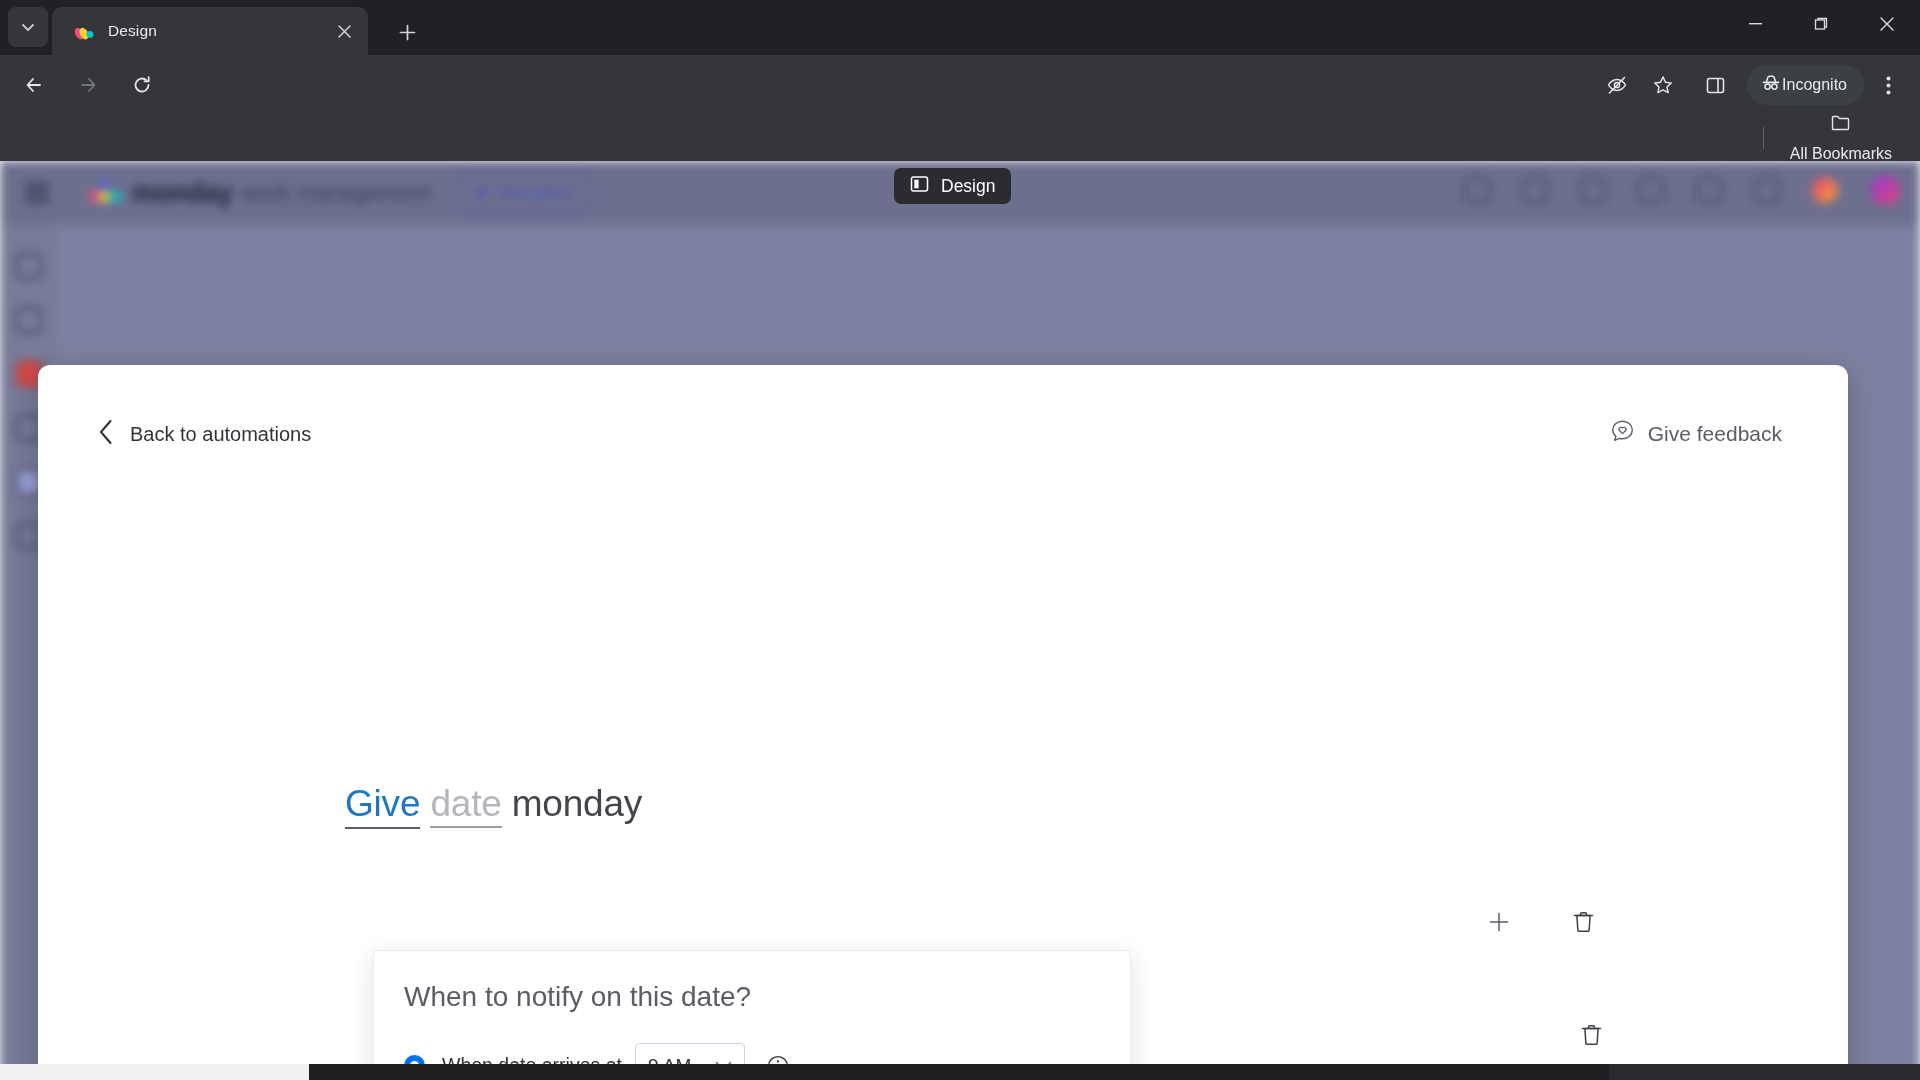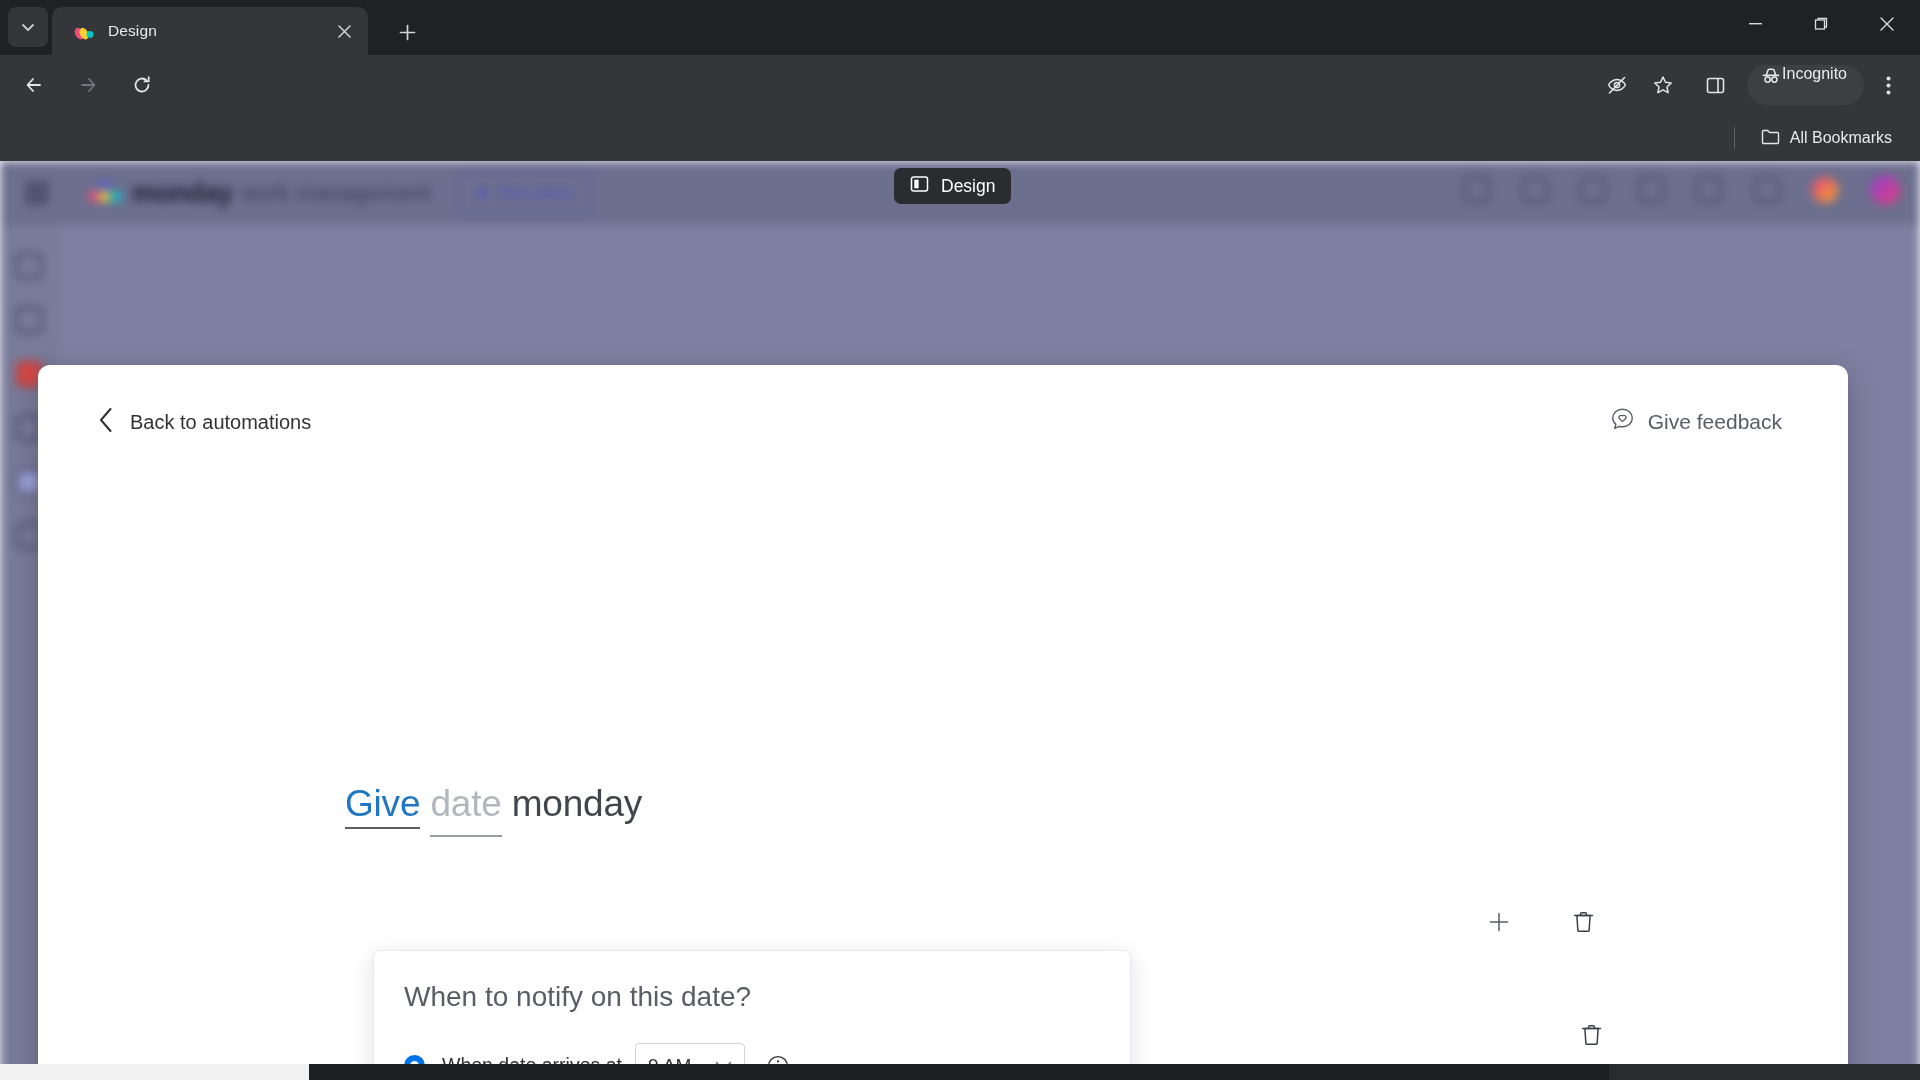--- a/index.html
+++ b/index.html
@@ -52,32 +52,32 @@
   .nav-btn { width: 40px; height: 40px; margin-left: 14px; display: flex; align-items: center; justify-content: center; border-radius: 50%; }
   .omnibox {
     position: absolute; left: 170px; top: 10px; width: 1420px; height: 40px;
     background: #202124; border-radius: 20px; display: flex; align-items: center;
     padding: 0 16px;
   }
   .omnibox-url { color: #e3e4e6; font-size: 17px; margin-left: 18px; letter-spacing: .1px; }
   .tb-right { position: absolute; right: 10px; top: 8px; display: flex; align-items: center; gap: 2px; }
   .tb-icon { width: 44px; height: 44px; display: flex; align-items: center; justify-content: center; border-radius: 50%; }
   .incognito-pill {
-    height: 40px; display: flex; 
+    height: 40px; display: flex; align-items: center; 
     background: #3c4043; border-radius: 20px; padding: 0 17px 0 13px; margin-left: 8px;
   }
   .incognito-pill span { color: #e8eaed; font-size: 16px; }
   .sidepanel-btn { width: 44px; height: 44px; display: flex; align-items: center; justify-content: center; margin-left: 6px;}
 
   .bookmarkbar {
     position: absolute; top: 115px; left: 0; width: 1920px; height: 46px;
     background: #35363a; display: flex; align-items: center; justify-content: flex-end;
   }
   .bm-sep { width: 1px; height: 22px; background: #5f6368; margin-right: 18px; }
-  .all-bookmarks { display: flex; align-items: center; gap: 10px; margin-right: 20px; padding: 5px 8px; border-radius: 6px; }
+  .all-bookmarks { display: flex; align-items: center; gap: 10px; margin-right: 20px; padding: 5px 8px; border-radius: 6px; flex-direction: column; }
   .all-bookmarks span { color: #e8eaed; font-size: 16px; }
 
   
   .page {
     position: absolute; top: 161px; left: 0; width: 1920px; height: 919px;
     background: #f6f7fb; overflow: hidden;
   }
   .mj-blur { position: absolute; inset: 0; filter: blur(5px); }
   .mj-header {
     position: absolute; top: 0; left: 0; width: 1920px; height: 64px;
@@ -107,41 +107,41 @@
   .mj-side-ic.sel { background: #9aa0d8; }
   .mj-body { position: absolute; top: 64px; left: 58px; width: 1862px; height: 855px; background: #7d80a0; }
 
   
   .modal {
     position: absolute; top: 204px; left: 38px; width: 1810px; height: 876px;
     background: #ffffff; border-radius: 12px;
     box-shadow: 0 6px 28px rgba(0,0,0,.22);
     overflow: hidden;
   }
-  .modal-top { position: relative; height: 110px; }
+  .modal-top { position: relative; height: 110px; margin-top: 12px; }
   .back-link {
     position: absolute; left: 60px; top: 42px; display: flex; align-items: center; gap: 16px;
   }
   .back-link span { font-size: 20px; color: #323338; }
   .feedback {
     position: absolute; right: 66px; top: 42px; display: flex; align-items: center; gap: 13px;
   }
   .feedback span { font-size: 21px; color: #5a5c66; }
 
   
   .recipe-area { position: absolute; left: 0; top: 110px; width: 1810px; height: 766px; }
   .headline {
     position: absolute; left: 307px; top: 308px;
     font-size: 37px; color: #323338; letter-spacing: -.2px; white-space: nowrap;
   }
   .headline .w-when {
     color: #1f76c2; border-bottom: 2px solid #5a5c66; padding-bottom: 3px;
   }
   .headline .w-date {
-    color: #b3b6bd; border-bottom: 2px solid #9a9ca3; padding-bottom: 11px;
+    color: #b3b6bd; border-bottom: 2px solid #9a9ca3; padding-bottom: 2px;
   }
   .headline .w-plain { color: #43454d; }
 
   .row-actions { position: absolute; display: flex; align-items: center; gap: 46px; }
   .ra-1 { left: 1442px; top: 428px; }
   .ra-2 { left: 1534px; top: 541px; }
   .ra-3 { left: 1442px; top: 597px; }
   .act-btn { width: 38px; height: 38px; display: flex; align-items: center; justify-content: center; }
 
   

